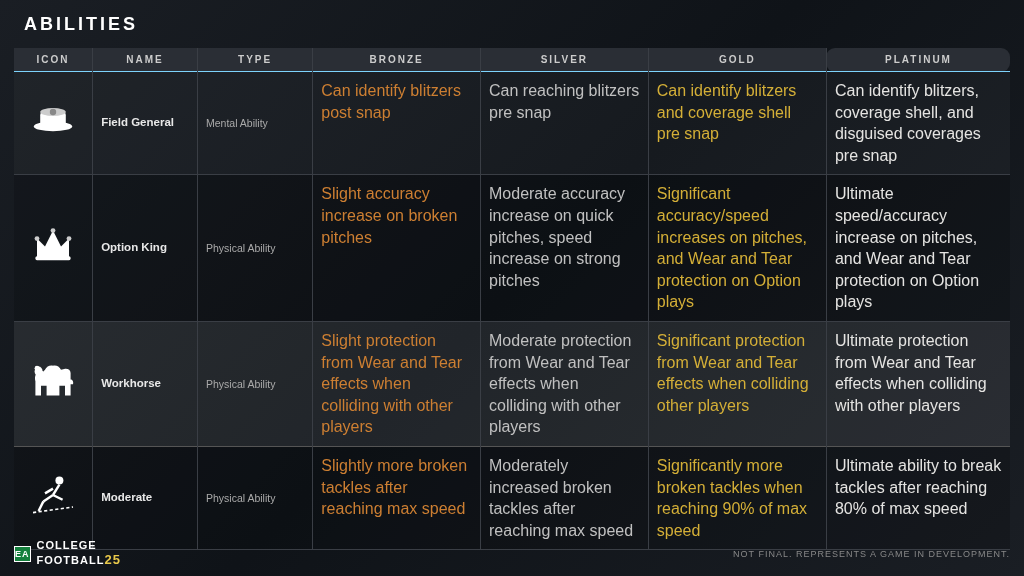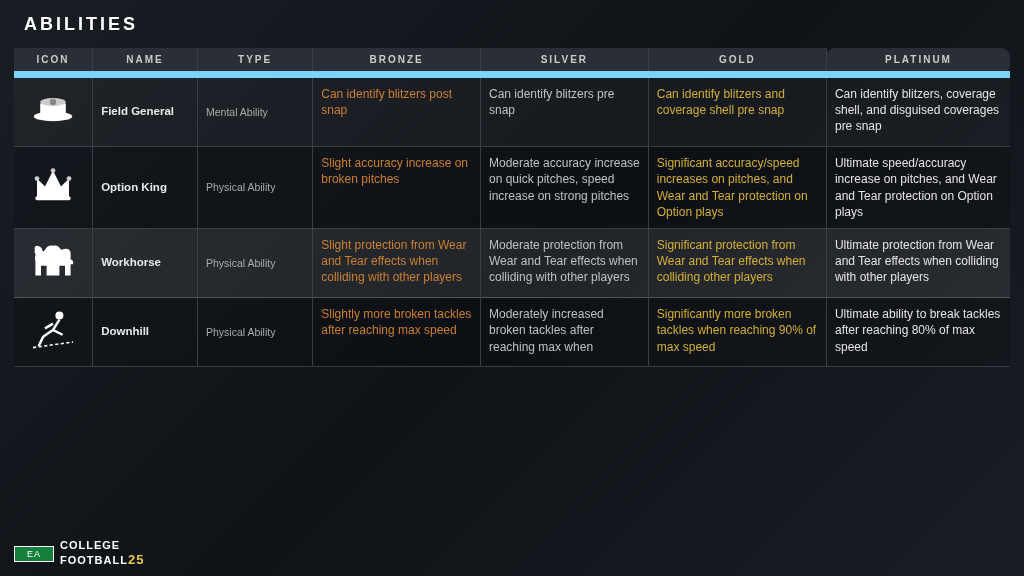--- a/index.html
+++ b/index.html
@@ -39,21 +39,21 @@
     }
 
     table {
       width: 100%;
       border-collapse: collapse;
       table-layout: fixed;
     }
 
     thead tr {
       background: #2a2e35;
-      border-bottom: 7px solid #7dd3fc;
+      border-bottom: 1px solid #7dd3fc;
     }
 
     thead th {
       color: #cccccc;
       font-size: 10px;
       font-weight: 700;
       letter-spacing: 2px;
       text-transform: uppercase;
       padding: 6px 8px;
       text-align: center;
@@ -75,21 +75,21 @@
     }
 
     tbody tr.highlighted {
       background: rgba(255,255,255,0.08);
       border-top: 1px solid #555;
       border-bottom: 1px solid #555;
     }
 
     tbody td {
       color: #cccccc;
-      font-size: 12px;
+      font-size: 16px;
       padding: 8px 8px;
       vertical-align: top;
       border-right: 1px solid #3a3e45;
       line-height: 1.35;
     }
 
     tbody td:last-child { border-right: none; }
 
     .icon-cell {
       text-align: center;
@@ -143,22 +143,22 @@
     .ea-logo {
       display: flex;
       align-items: center;
       gap: 6px;
     }
 
     .ea-badge {
       background: #15803d;
       color: #fff;
       font-size: 9px;
-      font-weight: 400;
-      padding: 2px 12px;
+      font-weight: 700;
+      padding: 2px 0;
       border: 1px solid #fff;
       letter-spacing: 1px;
     }
 
     .game-name {
       color: #ffffff;
       font-size: 11px;
       font-weight: 700;
       letter-spacing: 1px;
       line-height: 1.2;
@@ -221,21 +221,21 @@
       <ellipse cx="30" cy="38" rx="24" ry="6" fill="white"></ellipse>
       <rect x="14" y="20" width="32" height="18" rx="4" fill="white"></rect>
       <ellipse cx="30" cy="20" rx="16" ry="5" fill="#ccc"></ellipse>
       <circle cx="30" cy="20" r="4" fill="#888"></circle>
       <rect x="8" y="36" width="44" height="4" rx="2" fill="white"></rect>
     </svg>
       </td>
       <td class="name-cell">Field General</td>
       <td class="type-cell">Mental Ability</td>
       <td class="bronze-cell">Can identify blitzers post snap</td>
-      <td class="silver-cell">Can identify blitzers pre snap</td>
+      <td class="silver-cell">Can reaching blitzers pre snap</td>
       <td class="gold-cell">Can identify blitzers and coverage shell pre snap</td>
       <td class="plat-cell">Can identify blitzers, coverage shell, and disguised coverages pre snap</td>
     </tr>
         <tr>
       <td class="icon-cell">
         <svg viewBox="0 0 60 60" class="icon-svg" xmlns="http://www.w3.org/2000/svg">
 
       <polygon points="10,45 10,22 20,32 30,12 40,32 50,22 50,45" fill="white"></polygon>
       <rect x="8" y="44" width="44" height="5" rx="2" fill="white"></rect>
       <circle cx="30" cy="12" r="3" fill="#ccc"></circle>
@@ -272,31 +272,32 @@
 
       <circle cx="38" cy="12" r="5" fill="white"></circle>
       <line x1="38" y1="17" x2="30" y2="30" stroke="white" stroke-width="3"></line>
       <line x1="30" y1="30" x2="18" y2="38" stroke="white" stroke-width="3"></line>
       <line x1="18" y1="38" x2="12" y2="50" stroke="white" stroke-width="3"></line>
       <line x1="30" y1="30" x2="42" y2="36" stroke="white" stroke-width="3"></line>
       <line x1="30" y1="22" x2="20" y2="28" stroke="white" stroke-width="3"></line>
       <path d="M5,52 L55,45" stroke="white" stroke-width="2" stroke-dasharray="4,3"></path>
     </svg>
       </td>
-      <td class="name-cell">Downhill</td>
+      <td class="name-cell">Moderate</td>
       <td class="type-cell">Physical Ability</td>
       <td class="bronze-cell">Slightly more broken tackles after reaching max speed</td>
-      <td class="silver-cell">Moderately increased broken tackles after reaching max when</td>
+      <td class="silver-cell">Moderately increased broken tackles after reaching max speed</td>
       <td class="gold-cell">Significantly more broken tackles when reaching 90% of max speed</td>
       <td class="plat-cell">Ultimate ability to break tackles after reaching 80% of max speed</td>
     </tr>
       </tbody>
   </table>
 </div>
 
 <div class="footer">
   <div class="ea-logo">
     <div class="ea-badge">EA</div>
     <div class="game-name">
       COLLEGE<br>FOOTBALL<span>25</span>
     </div>
   </div>
+  <div class="disclaimer">NOT FINAL. REPRESENTS A GAME IN DEVELOPMENT.</div>
 </div>
 
 </body></html>

